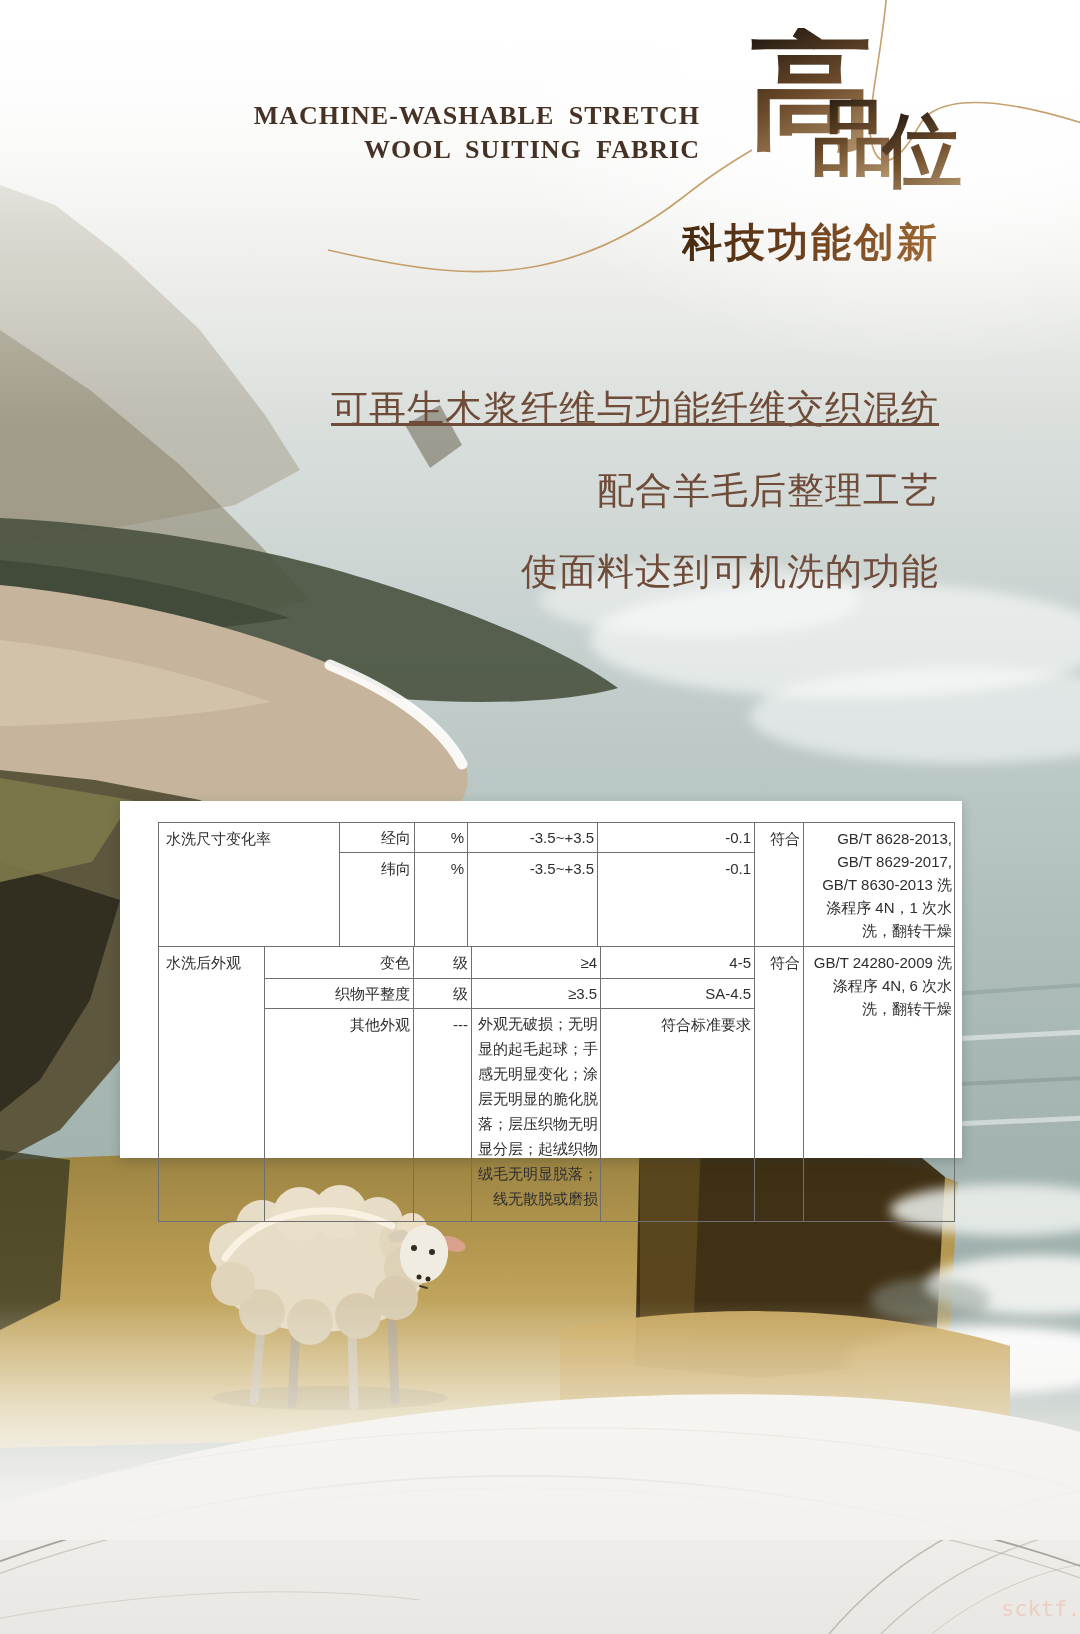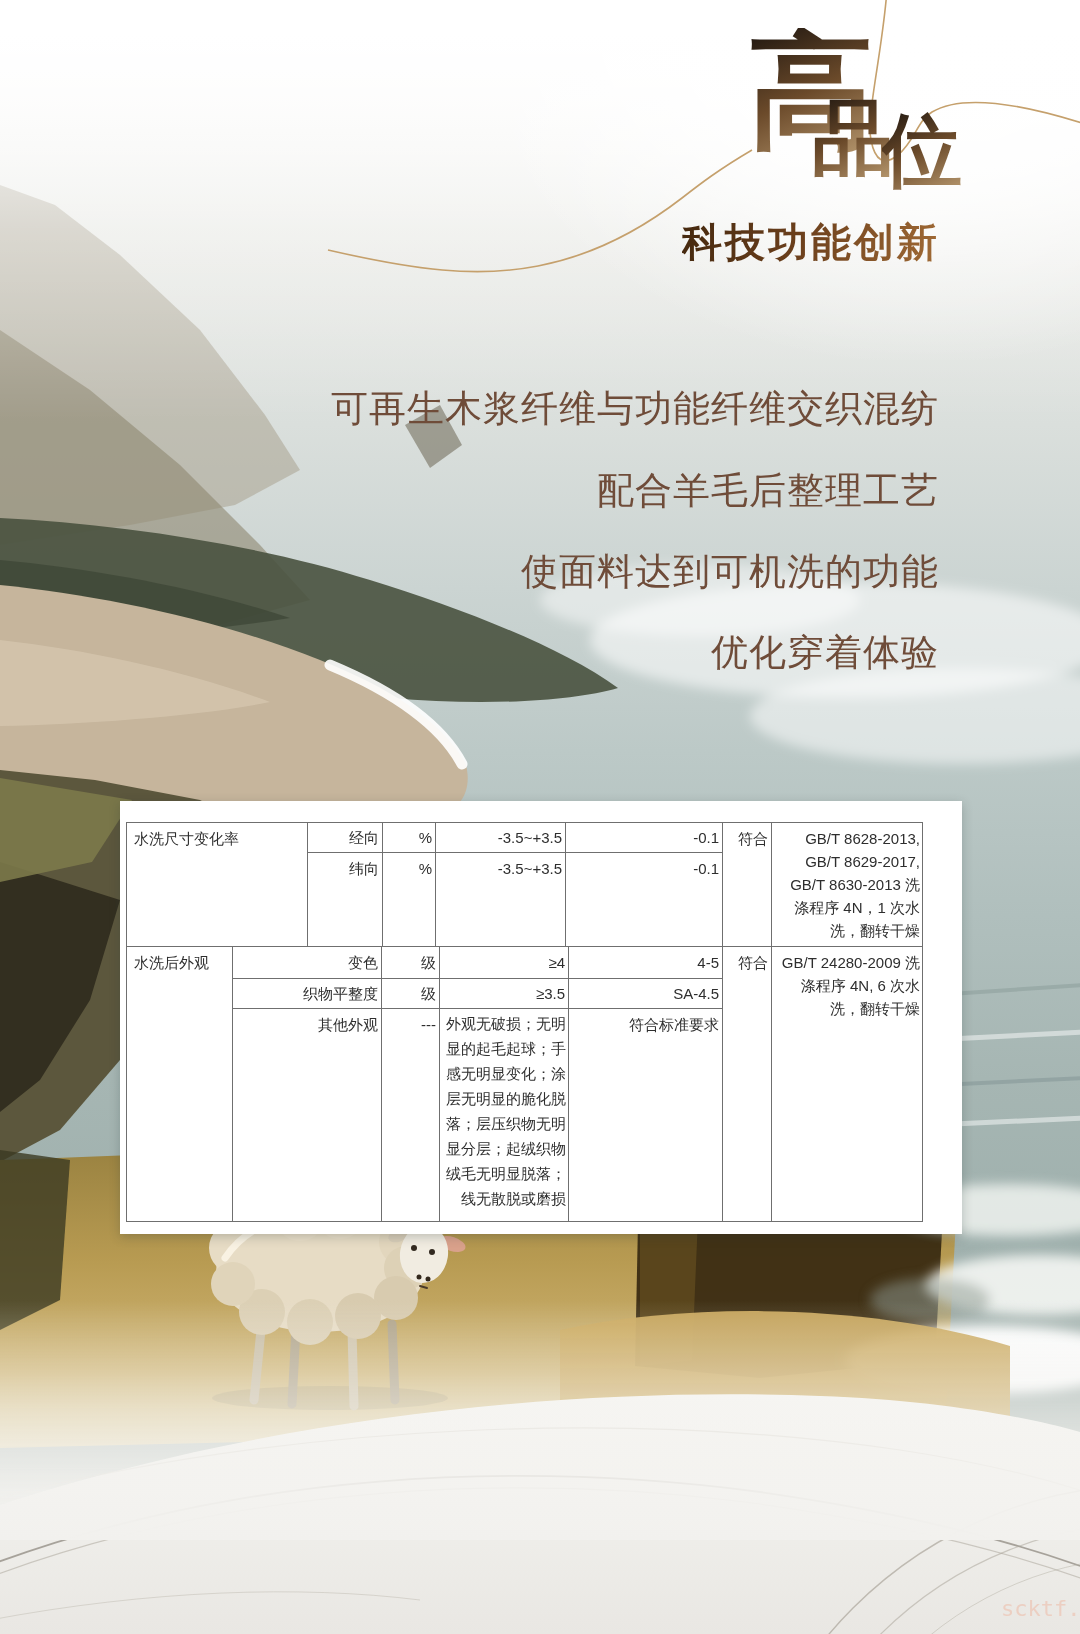--- a/index.html
+++ b/index.html
@@ -36,25 +36,25 @@
   .headline{right:140px;top:220px;
     font-family:"DejaVu Serif","Liberation Serif",serif;font-weight:700;
     font-size:40px;letter-spacing:3px;line-height:1.1;
     background:linear-gradient(100deg,#45290f 0%,#6b3f1c 45%,#a06a35 100%);
     -webkit-background-clip:text;background-clip:text;color:transparent;}
 
   
   .intro-line{right:141px;text-align:right;white-space:nowrap;
     font-family:"DejaVu Serif","Liberation Serif",serif;
     color:#6f4c39;font-size:37px;letter-spacing:1px;font-weight:500;}
-  .il1{top:384px;} .il2{top:466px;} .il3{top:547px;} .il4{top:628px;}
-
-  
-  .report-panel{left:120px;top:801px;width:842px;height:433px;background:#ffffff;
-    box-shadow:0 3px 10px rgba(40,50,50,.25);box-sizing:border-box;padding:21px 23px 13px 6px;}
+  .il1{top:384px;text-decoration:underline;} .il2{top:466px;} .il3{top:547px;} .il4{top:628px;}
+
+  
+  .report-panel{left:120px;top:801px;width:842px;height:357px;background:#ffffff;
+    box-shadow:0 3px 10px rgba(40,50,50,.25);box-sizing:border-box;padding:21px 23px 13px 38px;}
   .report-tables{width:796px;}
   table.rt{border-collapse:collapse;table-layout:fixed;width:796px;
     font-size:15px;color:#2e2e2e;}
   table.rt td{border:1.5px solid #6f6f6f;text-align:right;vertical-align:middle;
     padding:2px 3px;box-sizing:border-box;line-height:23px;}
   table.rt .va-top{vertical-align:top;padding-top:4px;}
   table.rt .al-left{text-align:left;padding-left:7px;}
   table.rt .standard-cell{text-align:right;padding:4px 2px 4px 6px;line-height:23px;}
   table.rt .req-long{line-height:25px;padding:2px 2px;}
   tr.h30{height:30px;} tr.h32{height:32px;} tr.h92{height:92px;} tr.h213{height:213px;}
@@ -192,29 +192,32 @@
   <div class="abs fade-top-right"></div>
   <div class="abs mist-bottom"></div>
 
   <svg class="abs" style="left:0;top:0;" width="1080" height="700" viewBox="0 0 1080 700">
     <g fill="none" stroke="#c5a06c" stroke-width="1.6">
       <path d="M887,-10 C882,55 866,115 871,140 C875,161 884,166 898,155 C915,141 917,121 932,112 C962,94 1022,104 1085,124"></path>
       <path d="M752,150 C718,170 700,184 682,198 C638,232 590,256 538,266 C476,278 415,270 328,250"></path>
     </g>
   </svg>
 
+  <div class="abs title-en">
+    <div>MACHINE-WASHABLE STRETCH</div>
+    <div>WOOL SUITING FABRIC</div>
+  </div>
   <span class="abs badge-char badge-gao">高</span>
   <span class="abs badge-char badge-pin">品</span>
   <span class="abs badge-char badge-wei">位</span>
   <div class="abs headline">科技功能创新</div>
 
   <div class="abs intro-line il1">可再生木浆纤维与功能纤维交织混纺</div>
   <div class="abs intro-line il2">配合羊毛后整理工艺</div>
   <div class="abs intro-line il3">使面料达到可机洗的功能</div>
-  <div class="abs intro-line il4">优化穿着体验</div>
 
   <div class="abs report-panel">
     <div class="report-tables">
 
       <table class="rt">
         <colgroup>
           <col style="width:181px">
             <col style="width:75px">
             <col style="width:53px">
           <col style="width:130px">

